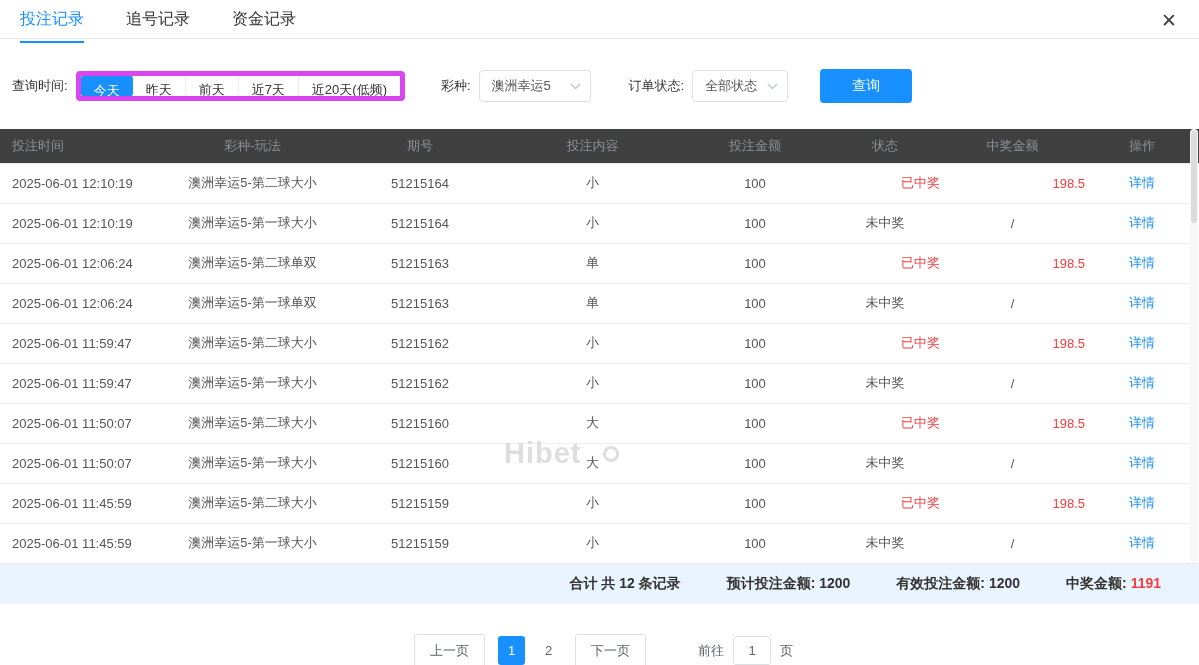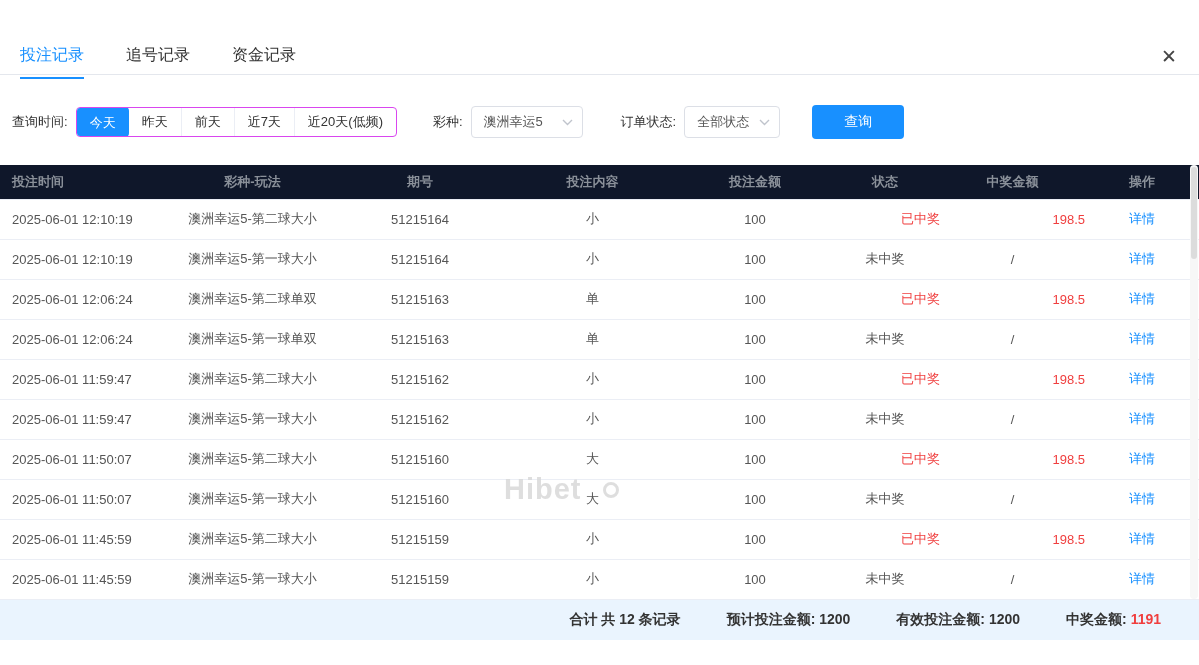--- a/index.html
+++ b/index.html
@@ -2,53 +2,53 @@
 <html><head>
 <meta charset="utf-8">
 <style>
   * { margin:0; padding:0; box-sizing:border-box; }
   html,body { width:1199px; height:665px; overflow:hidden; background:#fff;
     font-family:"Liberation Sans","DejaVu Sans",sans-serif; color:#333; }
   .panel { position:relative; width:1199px; height:665px; }
 
   
   .tabs-bar { position:relative; display:flex; align-items:center; height:39px;
-    border-bottom:1px solid #e4e7ed; padding:0 20px;margin-top:36px; }
+    border-bottom:1px solid #e4e7ed; padding:0 20px; }
   .tab { font-size:16px; color:#333; margin-right:42px; height:46px; line-height:45px;
     cursor:pointer; position:relative; }
   .tab.active { color:#1890ff; }
   .tab.active::after { content:""; position:absolute; left:0; right:0; bottom:-1px;
     height:2px; background:#1890ff; }
   .close { position:absolute; right:22px; top:11px; font-size:19px; color:#444;
     cursor:pointer; line-height:1; }
 
   
   .filter-row { display:flex; align-items:center; padding:30px 12px 26px; font-size:13px; }
   .flabel { margin-right:8px; color:#333; }
-  .time-group { display:flex; align-items:stretch; border:1px solid #d946ef;
+  .time-group { display:flex; align-items:stretch; border:5px solid #d946ef;
     border-radius:4px; height:30px; margin-right:36px; overflow:hidden; background:#fff; }
   .time-item { padding:0 13px; line-height:28px; color:#333; cursor:pointer; font-size:13px; }
   .time-item + .time-item { border-left:1px solid #ebeef5; }
   .time-item.active { background:#1890ff; color:#fff; border-radius:4px; line-height:30px;
     margin:-1px 0; padding-top:1px; }
   .time-item.active + .time-item { border-left:none; }
 
   .select { display:flex; align-items:center; justify-content:space-between;
     border:1px solid #dcdfe6; border-radius:4px; height:32px; padding:0 9px 0 12px;
     color:#555; cursor:pointer; background:#fff; }
   .select-lottery { min-width:112px; margin-right:38px; }
   .select-status { min-width:94px; margin-right:32px; }
   .chev { margin-left:10px; display:flex; align-items:center; }
   .query-btn { background:#1890ff; color:#fff; border:none; border-radius:4px;
     height:34px; width:92px; font-size:14px; cursor:pointer; }
 
   
   .table-wrap { position:relative; }
   table { width:100%; border-collapse:collapse; table-layout:fixed; font-size:13px; }
-  thead th { background:#0f172a; color:#8a9099; font-weight:bold; height:34px;
+  thead th { background:#404040; color:#8a9099; font-weight:normal; height:34px;
     border-bottom:1px solid #ebeef5; text-align:center; font-size:13px; }
   tbody td { height:40px; border-bottom:1px solid #ebeef5; color:#555; text-align:center;
     white-space:nowrap; overflow:hidden; }
   th.col-time, td.col-time { text-align:left; padding-left:12px; }
   .red { color:#f03e3e;text-align:right; }
   .link { color:#1890ff; cursor:pointer; }
 
   .watermark { position:absolute; left:504px; top:308px; display:flex; align-items:center;
     gap:21px; color:#d9d9d9; font-weight:bold; font-size:29px; letter-spacing:1px;
     opacity:.85; pointer-events:none; }

